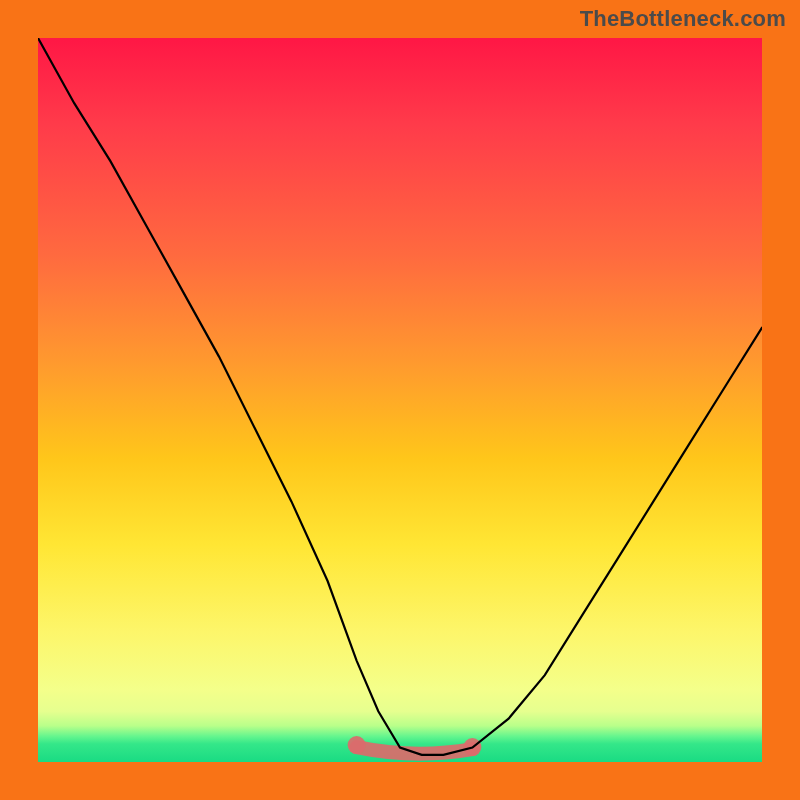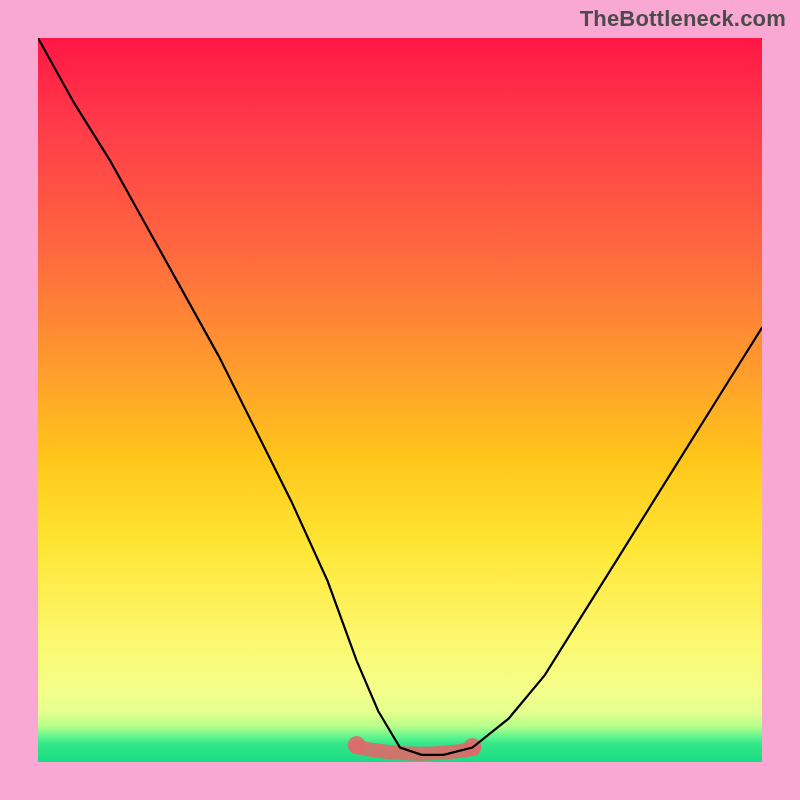--- a/index.html
+++ b/index.html
@@ -8,21 +8,21 @@
     width: 800px;
     height: 800px;
     overflow: hidden;
     background: #000;
     font-family: Arial, Helvetica, sans-serif;
   }
   .frame {
     position: relative;
     width: 800px;
     height: 800px;
-    background: #f9a8d4;
+    background: #f97316;
   }
   .plot-area {
     position: absolute;
     left: 38px;
     top: 38px;
     width: 724px;
     height: 724px;
     
     background: linear-gradient(
       to bottom,

